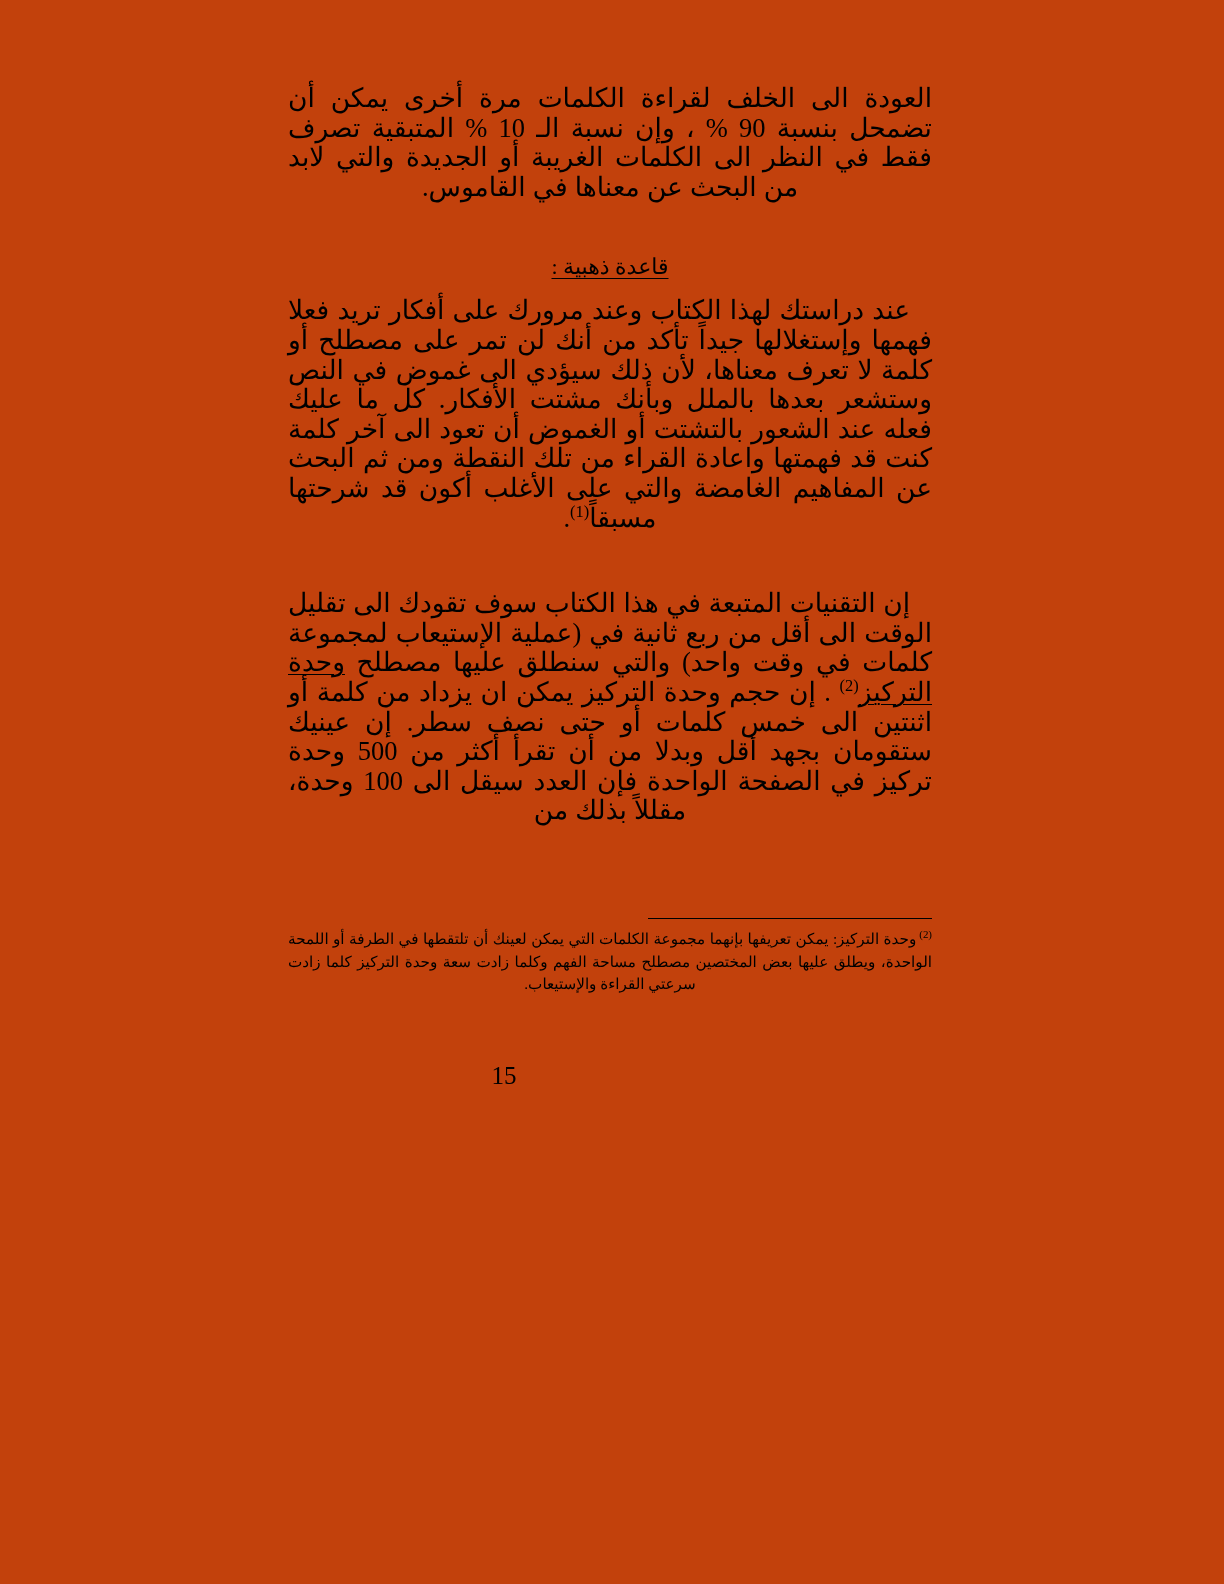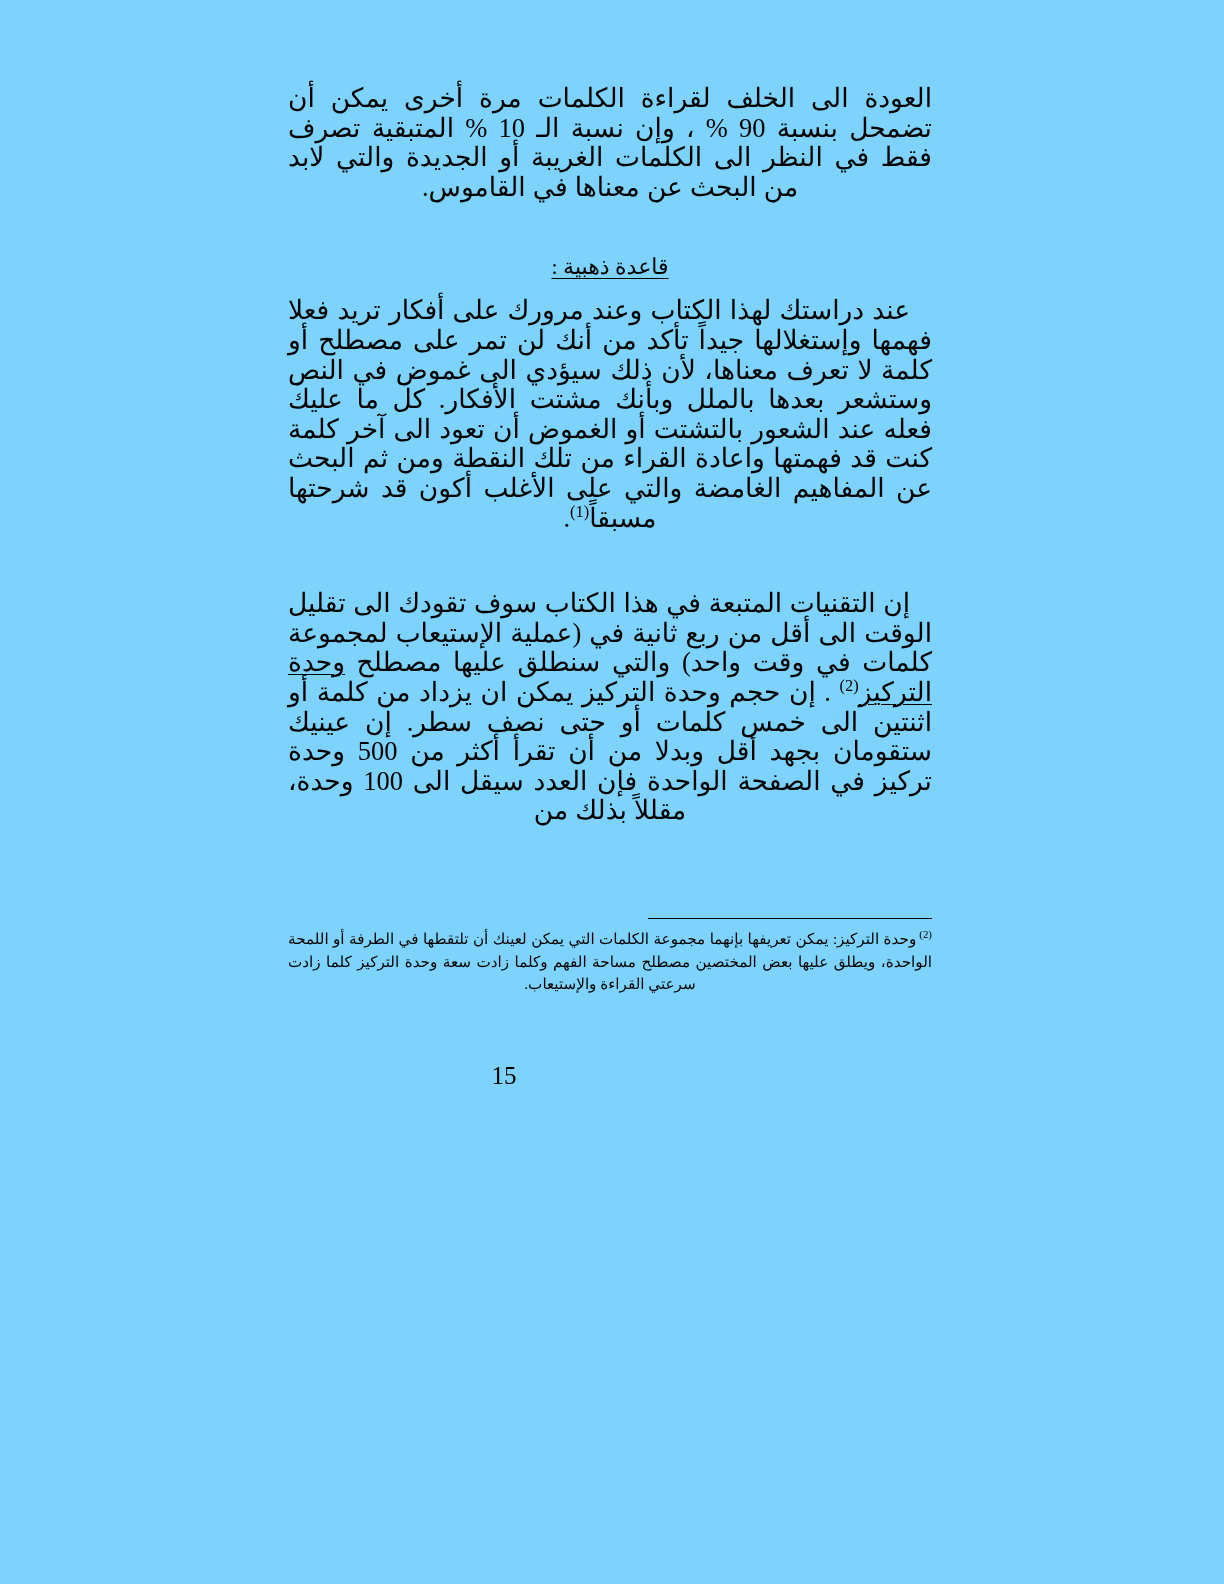--- a/index.html
+++ b/index.html
@@ -14,21 +14,21 @@
     font-family: "Liberation Serif", "DejaVu Serif", serif;
     color: #000000;
     overflow: hidden;
   }
 
   .page {
     position: absolute;
     top: 0; left: 0;
     width: 1224px;
     height: 1584px;
-    background: #7dd3fc;
+    background: #c2410c;
   }
 
   
   .text-column {
     position: absolute;
     top: 84px;
     right: 292px;          
     width: 644px;          
     direction: rtl;
     text-align: justify;

